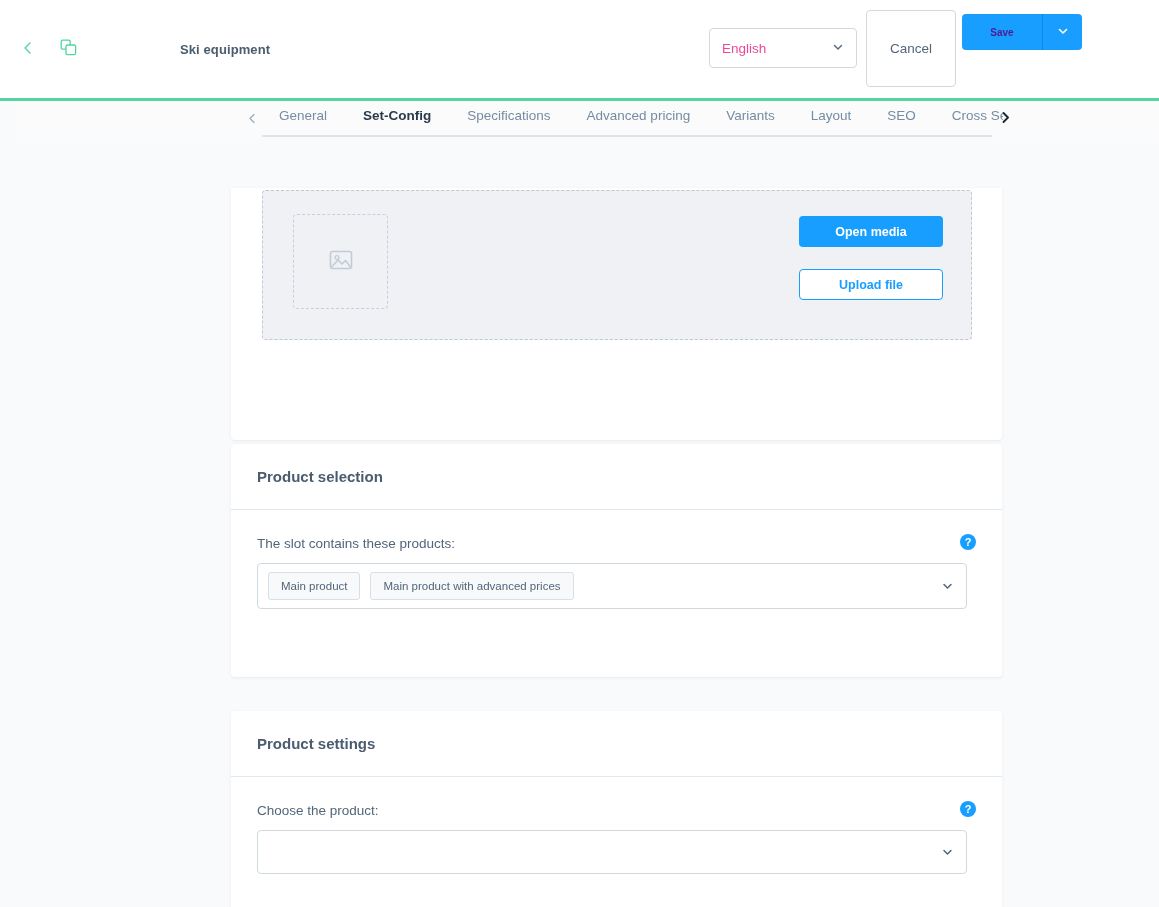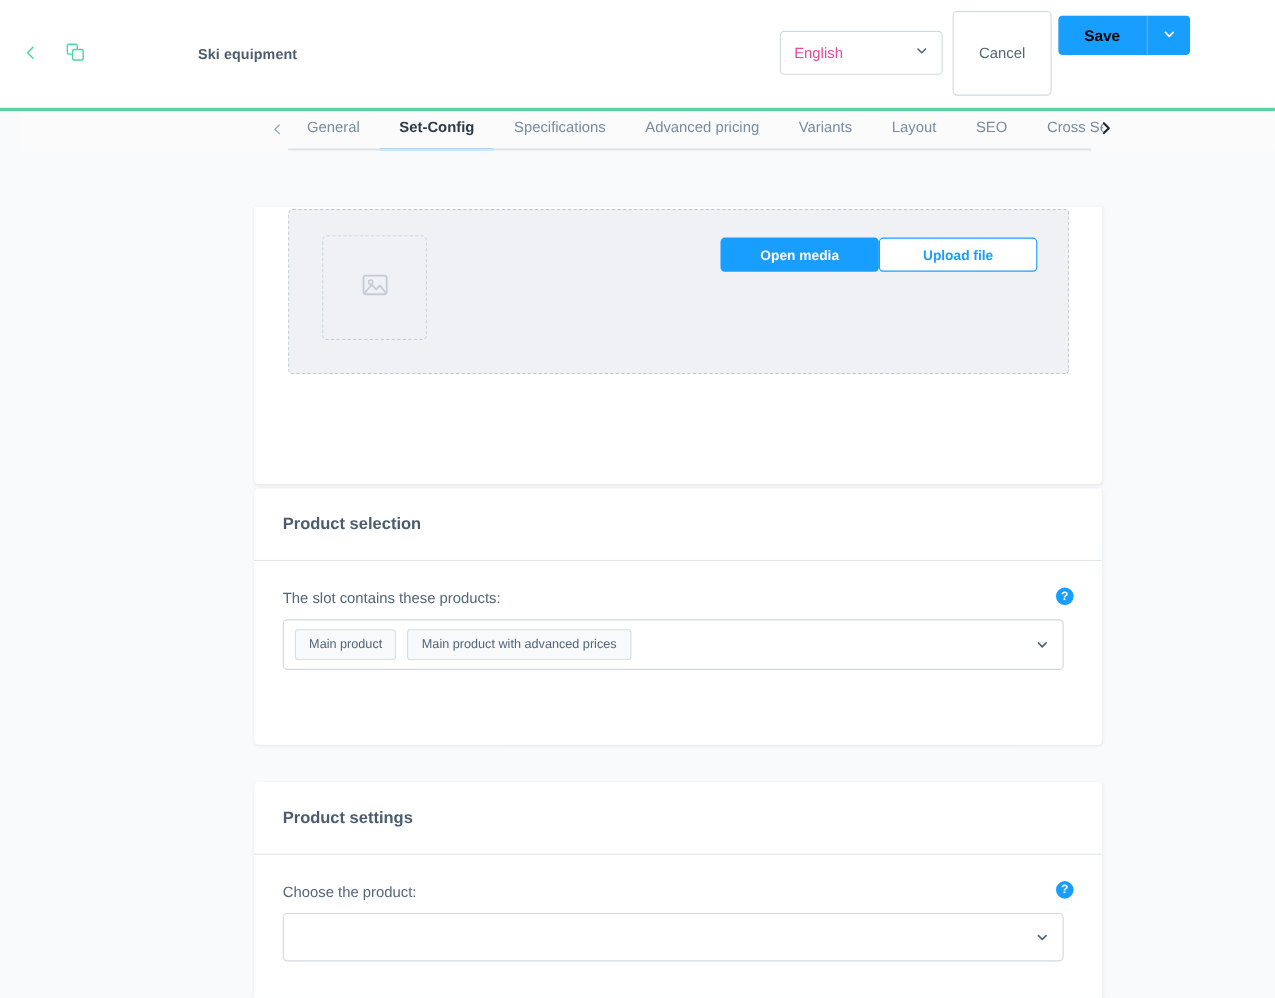--- a/index.html
+++ b/index.html
@@ -107,23 +107,23 @@
     height: 36px;
     display: flex;
     border-radius: 4px;
     overflow: hidden;
   }
   .save-btn {
     width: 80px;
     height: 36px;
     background: #189eff;
     border: none;
-    color: #000000;
+    color: #4c1d95;
     font-family: "Liberation Sans", sans-serif;
-    font-size: 14px;
+    font-size: 10px;
     font-weight: 600;
     cursor: pointer;
   }
   .save-divider {
     width: 1px;
     height: 36px;
     background: #0d8ae8;
   }
   .save-caret {
     width: 39px;
@@ -284,22 +284,22 @@
     border-radius: 4px;
     display: flex;
     align-items: center;
     justify-content: center;
   }
   .media-actions {
     position: absolute;
     right: 28px;
     top: 25px;
     display: flex;
-    flex-direction: row;
-    gap: 0;
+    flex-direction: column;
+    gap: 22px;
     justify-content: center;
   }
   .btn-primary {
     width: 144px;
     height: 31px;
     background: #189eff;
     border: none;
     border-radius: 4px;
     color: #fff;
     font-family: "Liberation Sans", sans-serif;

